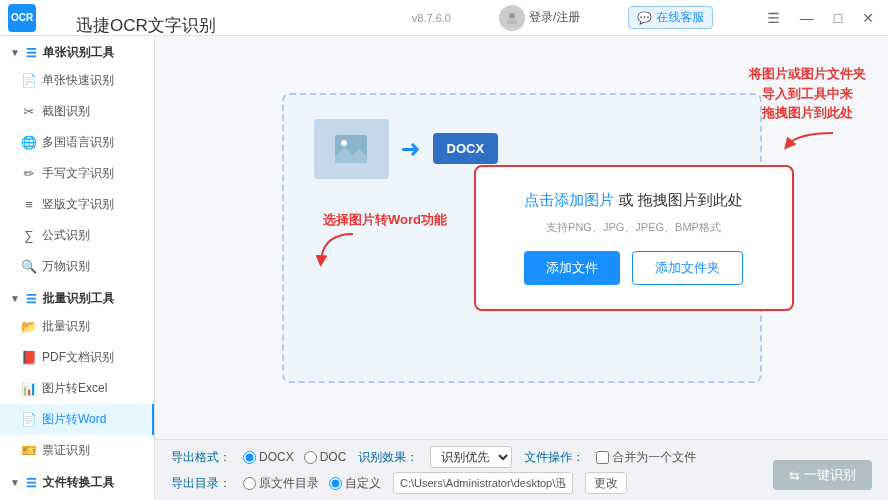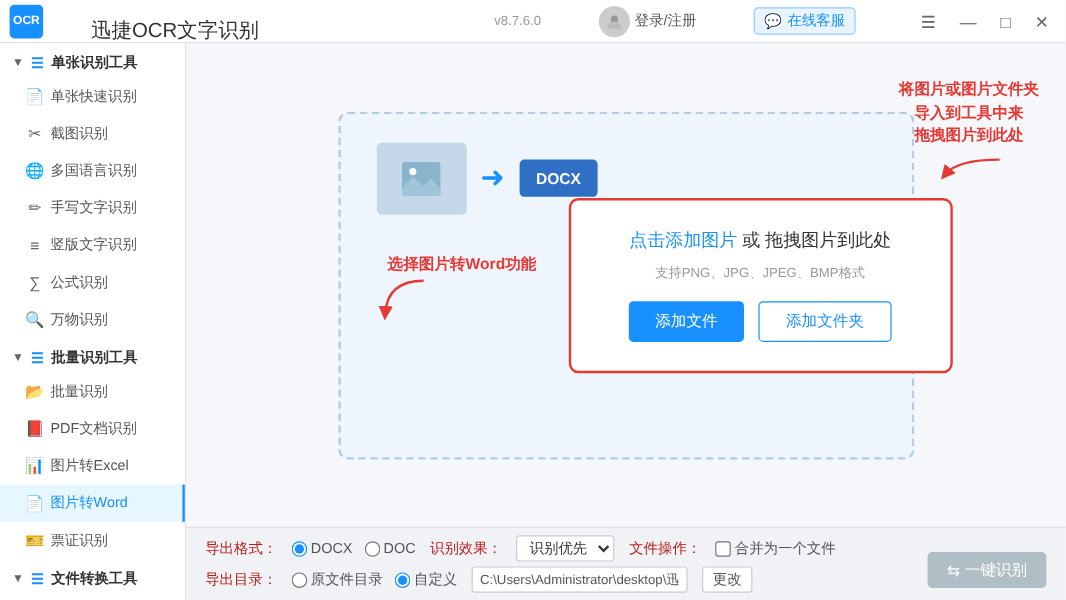--- a/index.html
+++ b/index.html
@@ -40,21 +40,21 @@
 
     
     .upload-box { background: #fff; border: 2px solid #e53935; border-radius: 8px; padding: 24px 30px; width: 320px; display: flex; flex-direction: column; align-items: center; gap: 10px; position: relative; z-index: 2; }
     .upload-buttons { display: flex; gap: 12px; margin-top: 6px; }
     .btn-primary { background: #1890ff; color: #fff; border: none; border-radius: 4px; padding: 7px 22px; font-size: 13px; cursor: pointer; }
     .btn-outline { background: #fff; color: #1890ff; border: 1px solid #1890ff; border-radius: 4px; padding: 7px 22px; font-size: 13px; cursor: pointer; }
 
     
     .bottom-bar { background: #f0f2f5; border-top: 1px solid #e0e0e0; padding: 6px 16px; display: flex; flex-direction: column; gap: 4px; }
     .bottom-row { display: flex; align-items: center; gap: 12px; font-size: 12px; color: #555; }
-    .bottom-label { color: #b91c1c; white-space: nowrap; }
+    .bottom-label { color: #0369a1; white-space: nowrap; }
     .radio-group { display: flex; align-items: center; gap: 10px; }
     .radio-item { display: flex; align-items: center; gap: 3px; cursor: pointer; }
     .radio-item input[type=radio] { accent-color: #1890ff; }
     .select-box { border: 1px solid #ccc; border-radius: 3px; padding: 1px 6px; font-size: 12px; background: #fff; color: #333; height: 22px; }
     .path-input { border: 1px solid #ccc; border-radius: 3px; padding: 1px 6px; font-size: 11px; background: #fff; color: #555; height: 22px; width: 180px; }
     .change-btn { background: #fff; border: 1px solid #ccc; border-radius: 3px; padding: 1px 8px; font-size: 12px; cursor: pointer; color: #555; height: 22px; }
     .recognize-btn { background: #b0bec5; color: #fff; border: none; border-radius: 4px; padding: 6px 16px; font-size: 13px; cursor: pointer; display: flex; align-items: center; gap: 4px; }
     .bottom-right-btn { position: absolute; right: 16px; bottom: 10px; }
   </style>
 </head>

